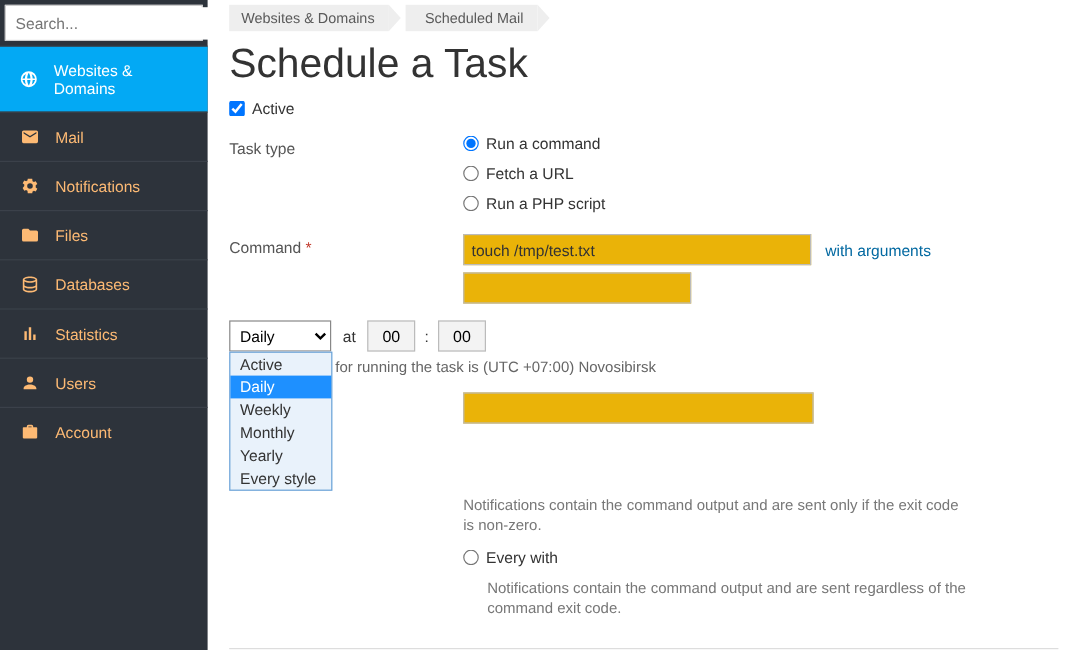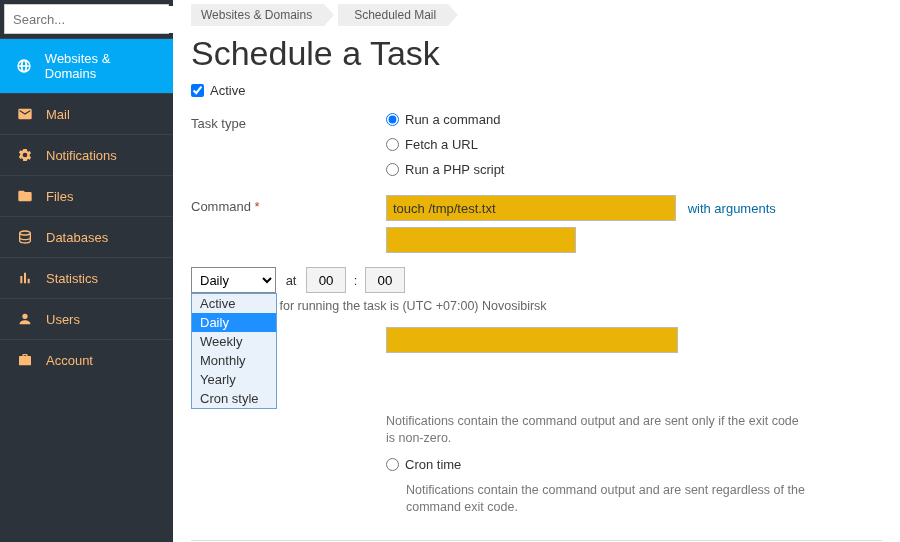--- a/index.html
+++ b/index.html
@@ -207,21 +207,21 @@
         <span class="select-wrap">
           <select>
             <option>Daily</option>
           </select>
           <div class="dropdown-list">
             <div>Active</div>
             <div class="selected">Daily</div>
             <div>Weekly</div>
             <div>Monthly</div>
             <div>Yearly</div>
-            <div>Cron style</div>
+            <div>Every style</div>
           </div>
         </span>
         <span class="at">at</span>
         <input class="time-input" value="00" style="">
         <span class="colon">:</span>
         <input class="time-input" value="00" style="">
         <div class="tz-note">Timezone used for running the task is (UTC +07:00) Novosibirsk</div>
       </div>
     </div>
 
@@ -232,21 +232,21 @@
       </div>
     </div>
 
     <div class="row">
       <div class="label-col">Weekly</div>
       <div class="field-col">
         <div style="height:42px"></div>
         <div class="notify-desc" style="margin-left:0">Notifications contain the command output and are sent only if the exit code is non-zero.</div>
         <div class="radio-line">
             <input type="radio" name="nt" style="">
-            <span>Cron time</span>
+            <span>Every with</span>
           </div>
         <div class="notify-desc">Notifications contain the command output and are sent regardless of the command exit code.</div>
       </div>
     </div>
 
     <div class="footer">
       
       
       
       

